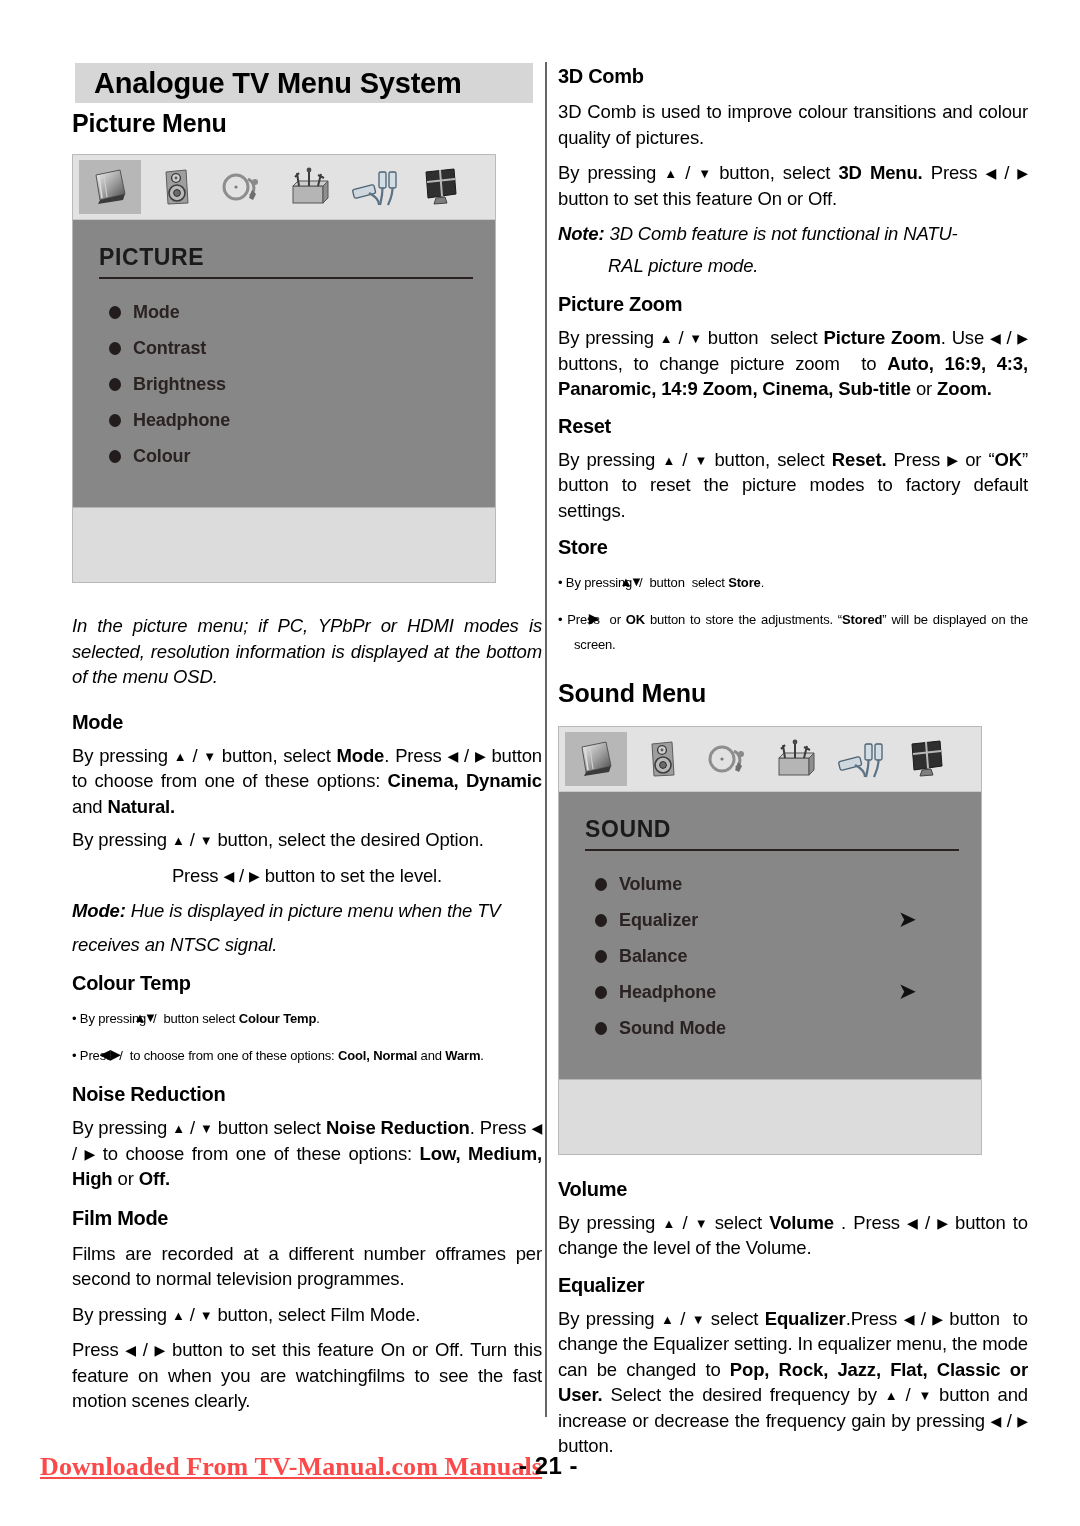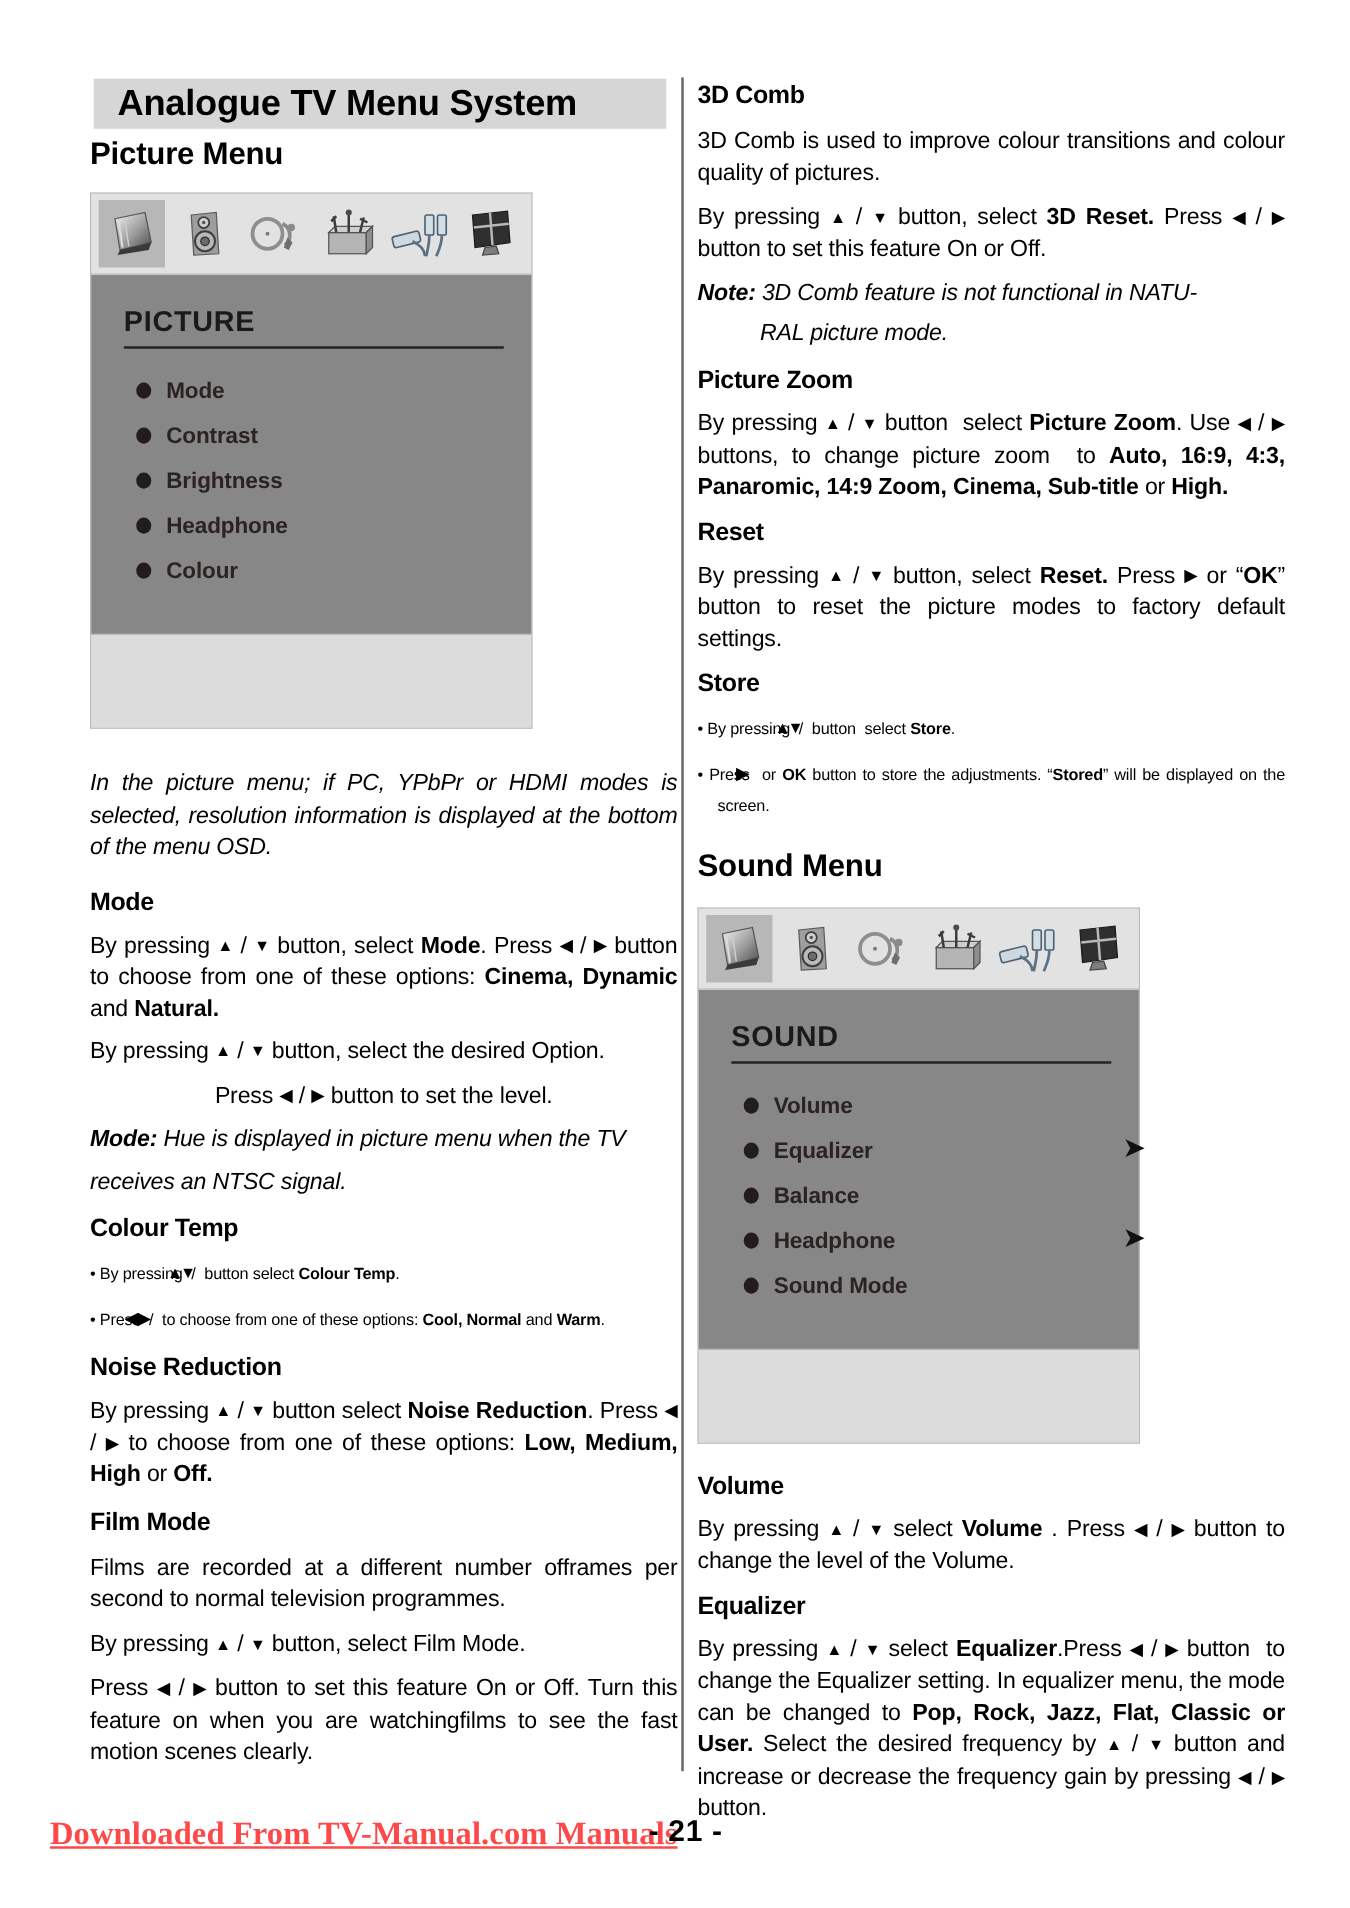--- a/index.html
+++ b/index.html
@@ -106,21 +106,21 @@
     transform: translateY(-1px);
   }
   .ar-up::before    { content: "\25B2"; font-size: 13px; }
   .ar-down::before  { content: "\25BC"; font-size: 13px; }
   .ar-left::before  { content: "\25C0"; font-size: 14px; }
   .ar-right::before { content: "\25B6"; font-size: 14px; }
 
   
   .osd {
     position: relative;
-    width: 354px;
+    width: 424px;
     border: 1px solid #b9b9b9;
     box-sizing: border-box;
     background: #e2e2e2;
   }
   .osd-iconbar {
     height: 64px;
     background: #e2e2e2;
     display: flex;
     align-items: center;
     padding: 0 6px;
@@ -387,36 +387,36 @@
       the fast motion scenes clearly.</p>
   </div>
 
   <div class="col col-right" style="top:64px;">
 
     <h3 class="sub">3D Comb</h3>
     <p class="body" style="margin-top:10px;">3D Comb is used to improve colour transitions and colour quality of  pictures.</p>
     <p class="body" style="margin-top:10px;">By
       pressing <span class="ar ar-up"></span> /
       <span class="ar ar-down"></span> button,
-      select <span class="b">3D Reset.</span> Press
+      select <span class="b">3D Menu.</span> Press
       <span class="ar ar-left"></span>
       / <span class="ar ar-right"></span>
       button to set this feature On or Off.</p>
     <p class="body" style="margin-top:10px;"><span class="bi">Note:</span> <span class="i">3D Comb feature is not functional in NATU-</span></p>
     <p class="body noj i" style="margin-top:6px; padding-left:50px;">RAL picture mode.</p>
 
     <h3 class="sub" style="margin-top:14px;">Picture Zoom</h3>
     <p class="body" style="margin-top:8px;">By
       pressing <span class="ar ar-up"></span> /
       <span class="ar ar-down"></span> button
       &nbsp;select <span class="b">Picture Zoom</span>. Use
       <span class="ar ar-left"></span> /
       <span class="ar ar-right"></span>
       buttons, to change picture zoom &nbsp;to <span class="b">Auto, 16:9, 4:3, Panaromic, 14:9 Zoom,
-      Cinema, Sub-title</span> or <span class="b">High.</span></p>
+      Cinema, Sub-title</span> or <span class="b">Zoom.</span></p>
 
     <h3 class="sub" style="margin-top:12px;">Reset</h3>
     <p class="body" style="margin-top:8px;">By
       pressing <span class="ar ar-up"></span> /
       <span class="ar ar-down"></span> button,
       select <span class="b">Reset.</span> Press
       <span class="ar ar-right"></span> or
       “<span class="b">OK</span>” button to reset the picture modes to factory default settings.</p>
 
     <h3 class="sub" style="margin-top:12px;">Store</h3>

